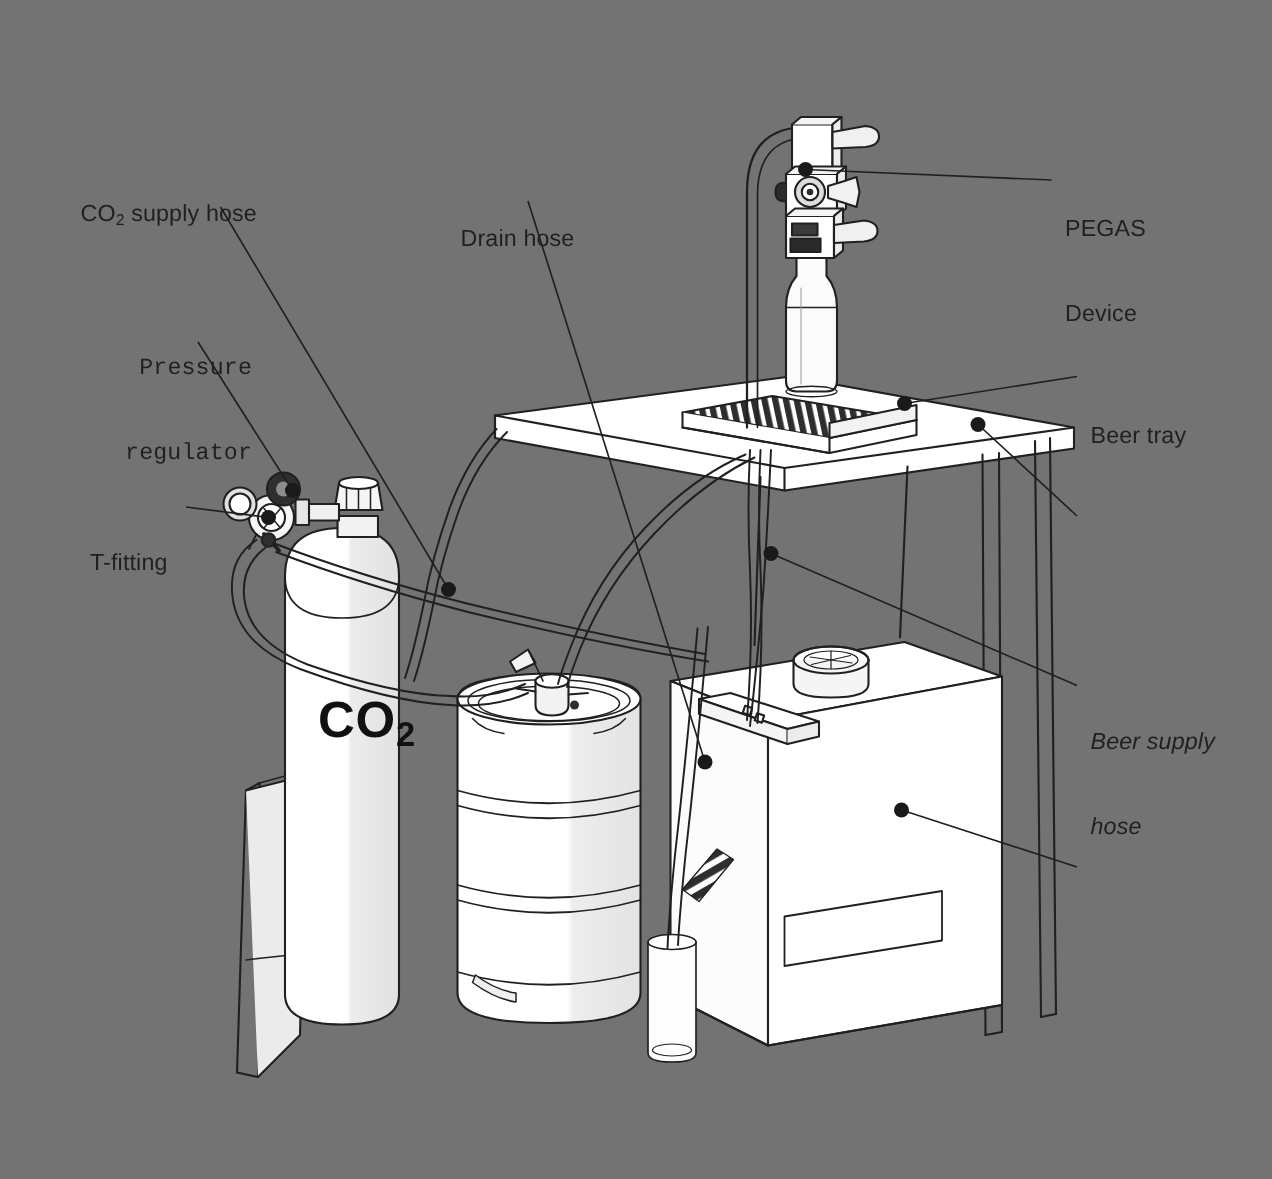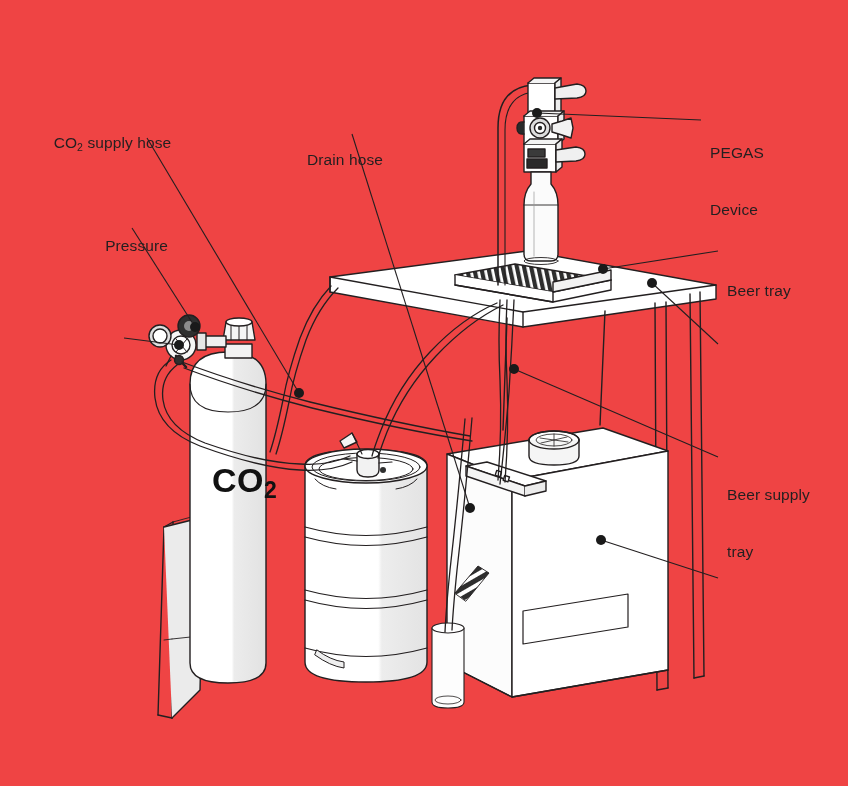--- a/index.html
+++ b/index.html
@@ -8,21 +8,21 @@
     padding: 0;
     background: #ffffff;
   }
   body {
     font-family: "Liberation Sans", sans-serif;
   }
   #diagram-root {
     position: relative;
     width: 848px;
     height: 786px;
-    background: #ef4444;
+    background: #737373;
     overflow: hidden;
   }
   #diagram-svg {
     position: absolute;
     top: 0;
     left: 0;
     width: 848px;
     height: 786px;
   }
   .callout-label {
@@ -326,42 +326,46 @@
         <circle cx="652" cy="283" r="5"></circle>
         <circle cx="514" cy="369" r="5"></circle>
         <circle cx="601" cy="540" r="5"></circle>
       </g>
   </svg>
 
   <div class="callout-label align-left" style="left:36px; top:114px;">
     <span>CO<sub>2</sub> supply hose</span>
   </div>
 
-  <div class="callout-label align-right" style="left:0px; top:198px; width:168px;">
+  <div class="callout-label align-right" style="left:0px; top:198px; width:168px;font-family:Liberation Mono, monospace;">
     <div>Pressure</div>
-  </div>
-
+    <div>regulator</div>
+  </div>
+
+  <div class="callout-label align-left" style="left:60px; top:328px;">
+    <div>T-fitting</div>
+  </div>
 
   <div class="callout-label align-left" style="left:710px; top:105px;">
     <div>PEGAS</div>
     <div>Device</div>
   </div>
 
   <div class="callout-label align-left" style="left:307px; top:112px;">
     <div>Drain hose</div>
   </div>
 
   <div class="callout-label align-left" style="left:727px; top:243px;">
     <div>Beer tray</div>
   </div>
 
 
-  <div class="callout-label align-left" style="left:727px; top:447px;">
+  <div class="callout-label align-left" style="left:727px; top:447px;font-style:italic;">
     <div>Beer supply</div>
-    <div>tray</div>
+    <div>hose</div>
   </div>
 
 
   <div class="cyl-text" style="left:212px; top:461px;">
     <span>CO<sub>2</sub></span>
   </div>
 
 </div>
 
 </body></html>

